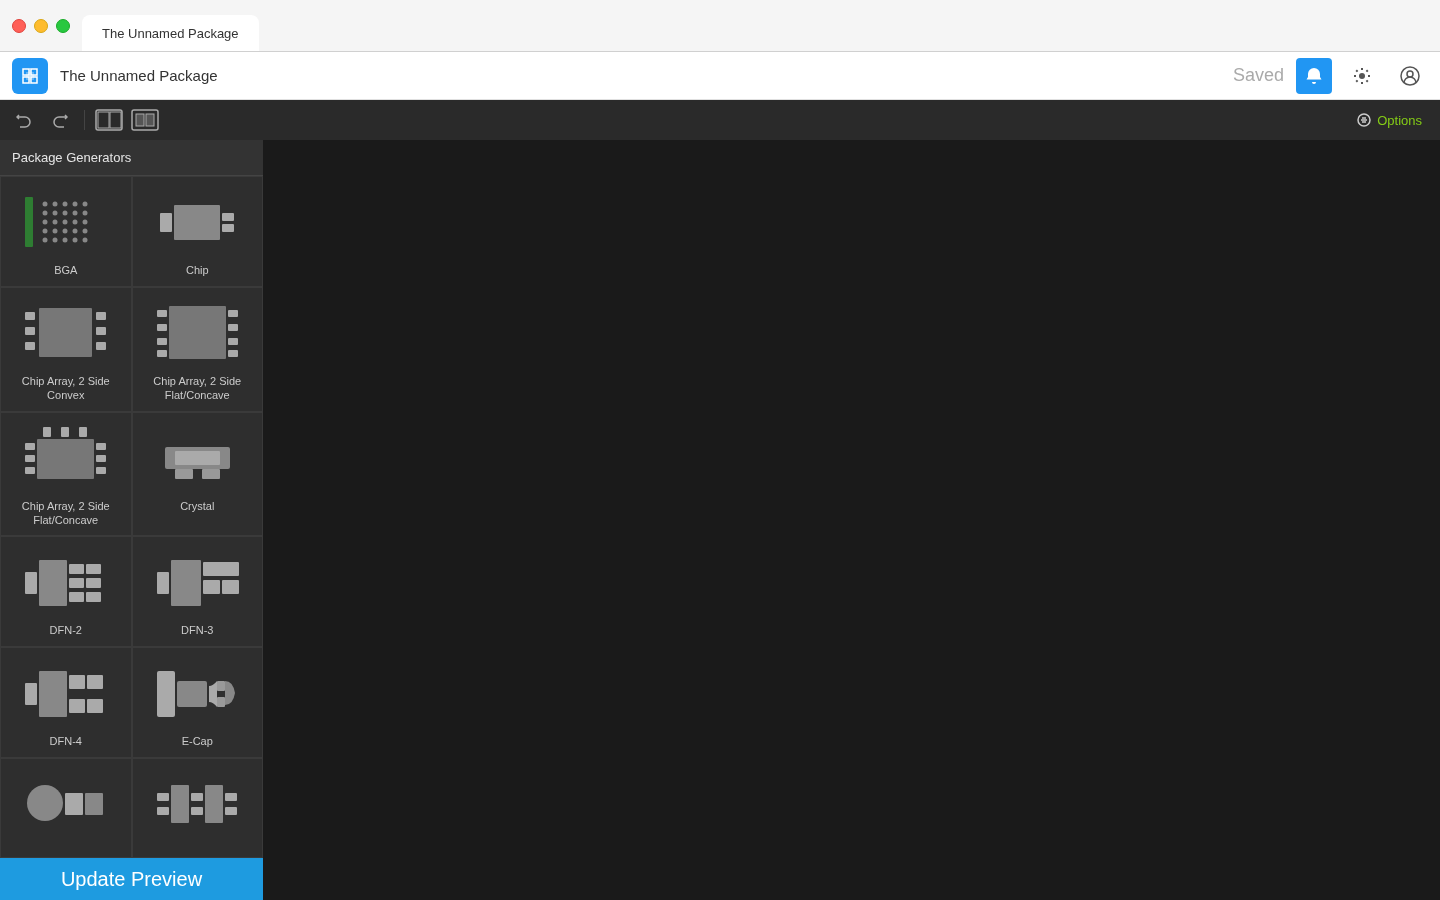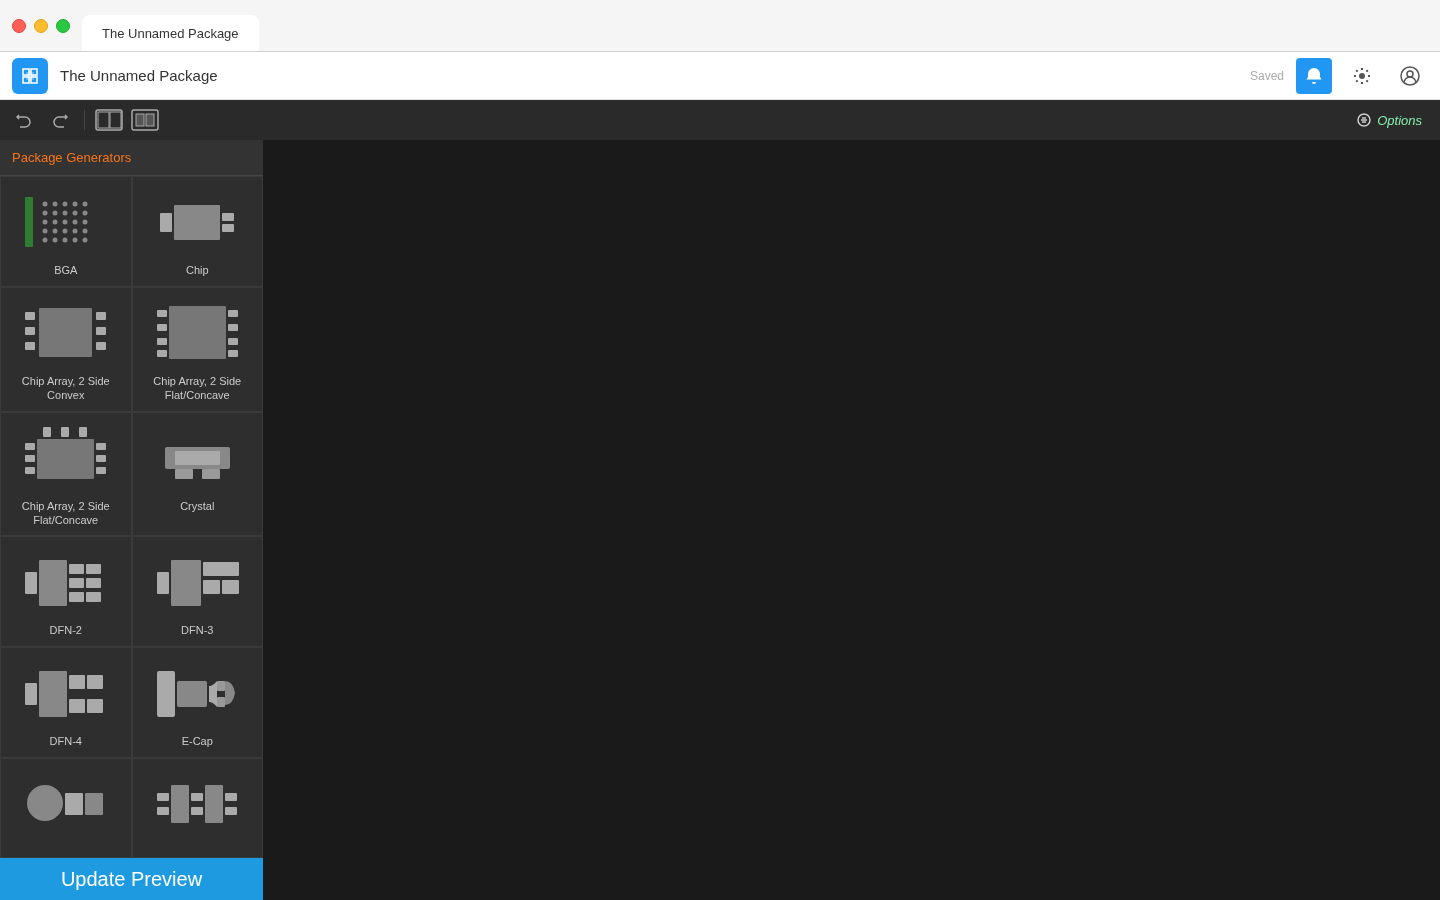--- a/index.html
+++ b/index.html
@@ -68,21 +68,21 @@
       font-size: 15px;
       color: #333;
       flex: 1;
     }
     .header-right {
       display: flex;
       align-items: center;
       gap: 12px;
     }
     .saved-text {
-      font-size: 12px;
+      font-size: 18px;
       color: #aaa;
     }
     .header-icon-btn {
       width: 36px;
       height: 36px;
       border-radius: 4px;
       display: flex;
       align-items: center;
       justify-content: center;
       cursor: pointer;
@@ -127,46 +127,45 @@
       justify-content: center;
       color: #aaa;
       cursor: pointer;
       border-radius: 3px;
     }
     .options-btn {
       margin-left: auto;
       display: flex;
       align-items: center;
       gap: 6px;
-      color: #86efac;
+      color: #84cc16;
       font-size: 13px;
       cursor: pointer;
       padding: 4px 10px;
       border-radius: 3px;
-      font-style: italic;
     }
 
     
     .main-layout {
       display: flex;
       height: calc(900px - 52px - 48px - 40px);
     }
 
     
     .sidebar {
       width: 263px;
       background: #2e2e2e;
       display: flex;
       flex-direction: column;
       flex-shrink: 0;
     }
     .sidebar-header {
       padding: 10px 12px;
       font-size: 13px;
-      color: #f97316;
+      color: #e5e5e5;
       font-weight: 500;
       background: #333;
       border-bottom: 1px solid #444;
     }
     .sidebar-grid {
       display: grid;
       grid-template-columns: 1fr 1fr;
       flex: 1;
       overflow-y: auto;
       overflow-x: hidden;

